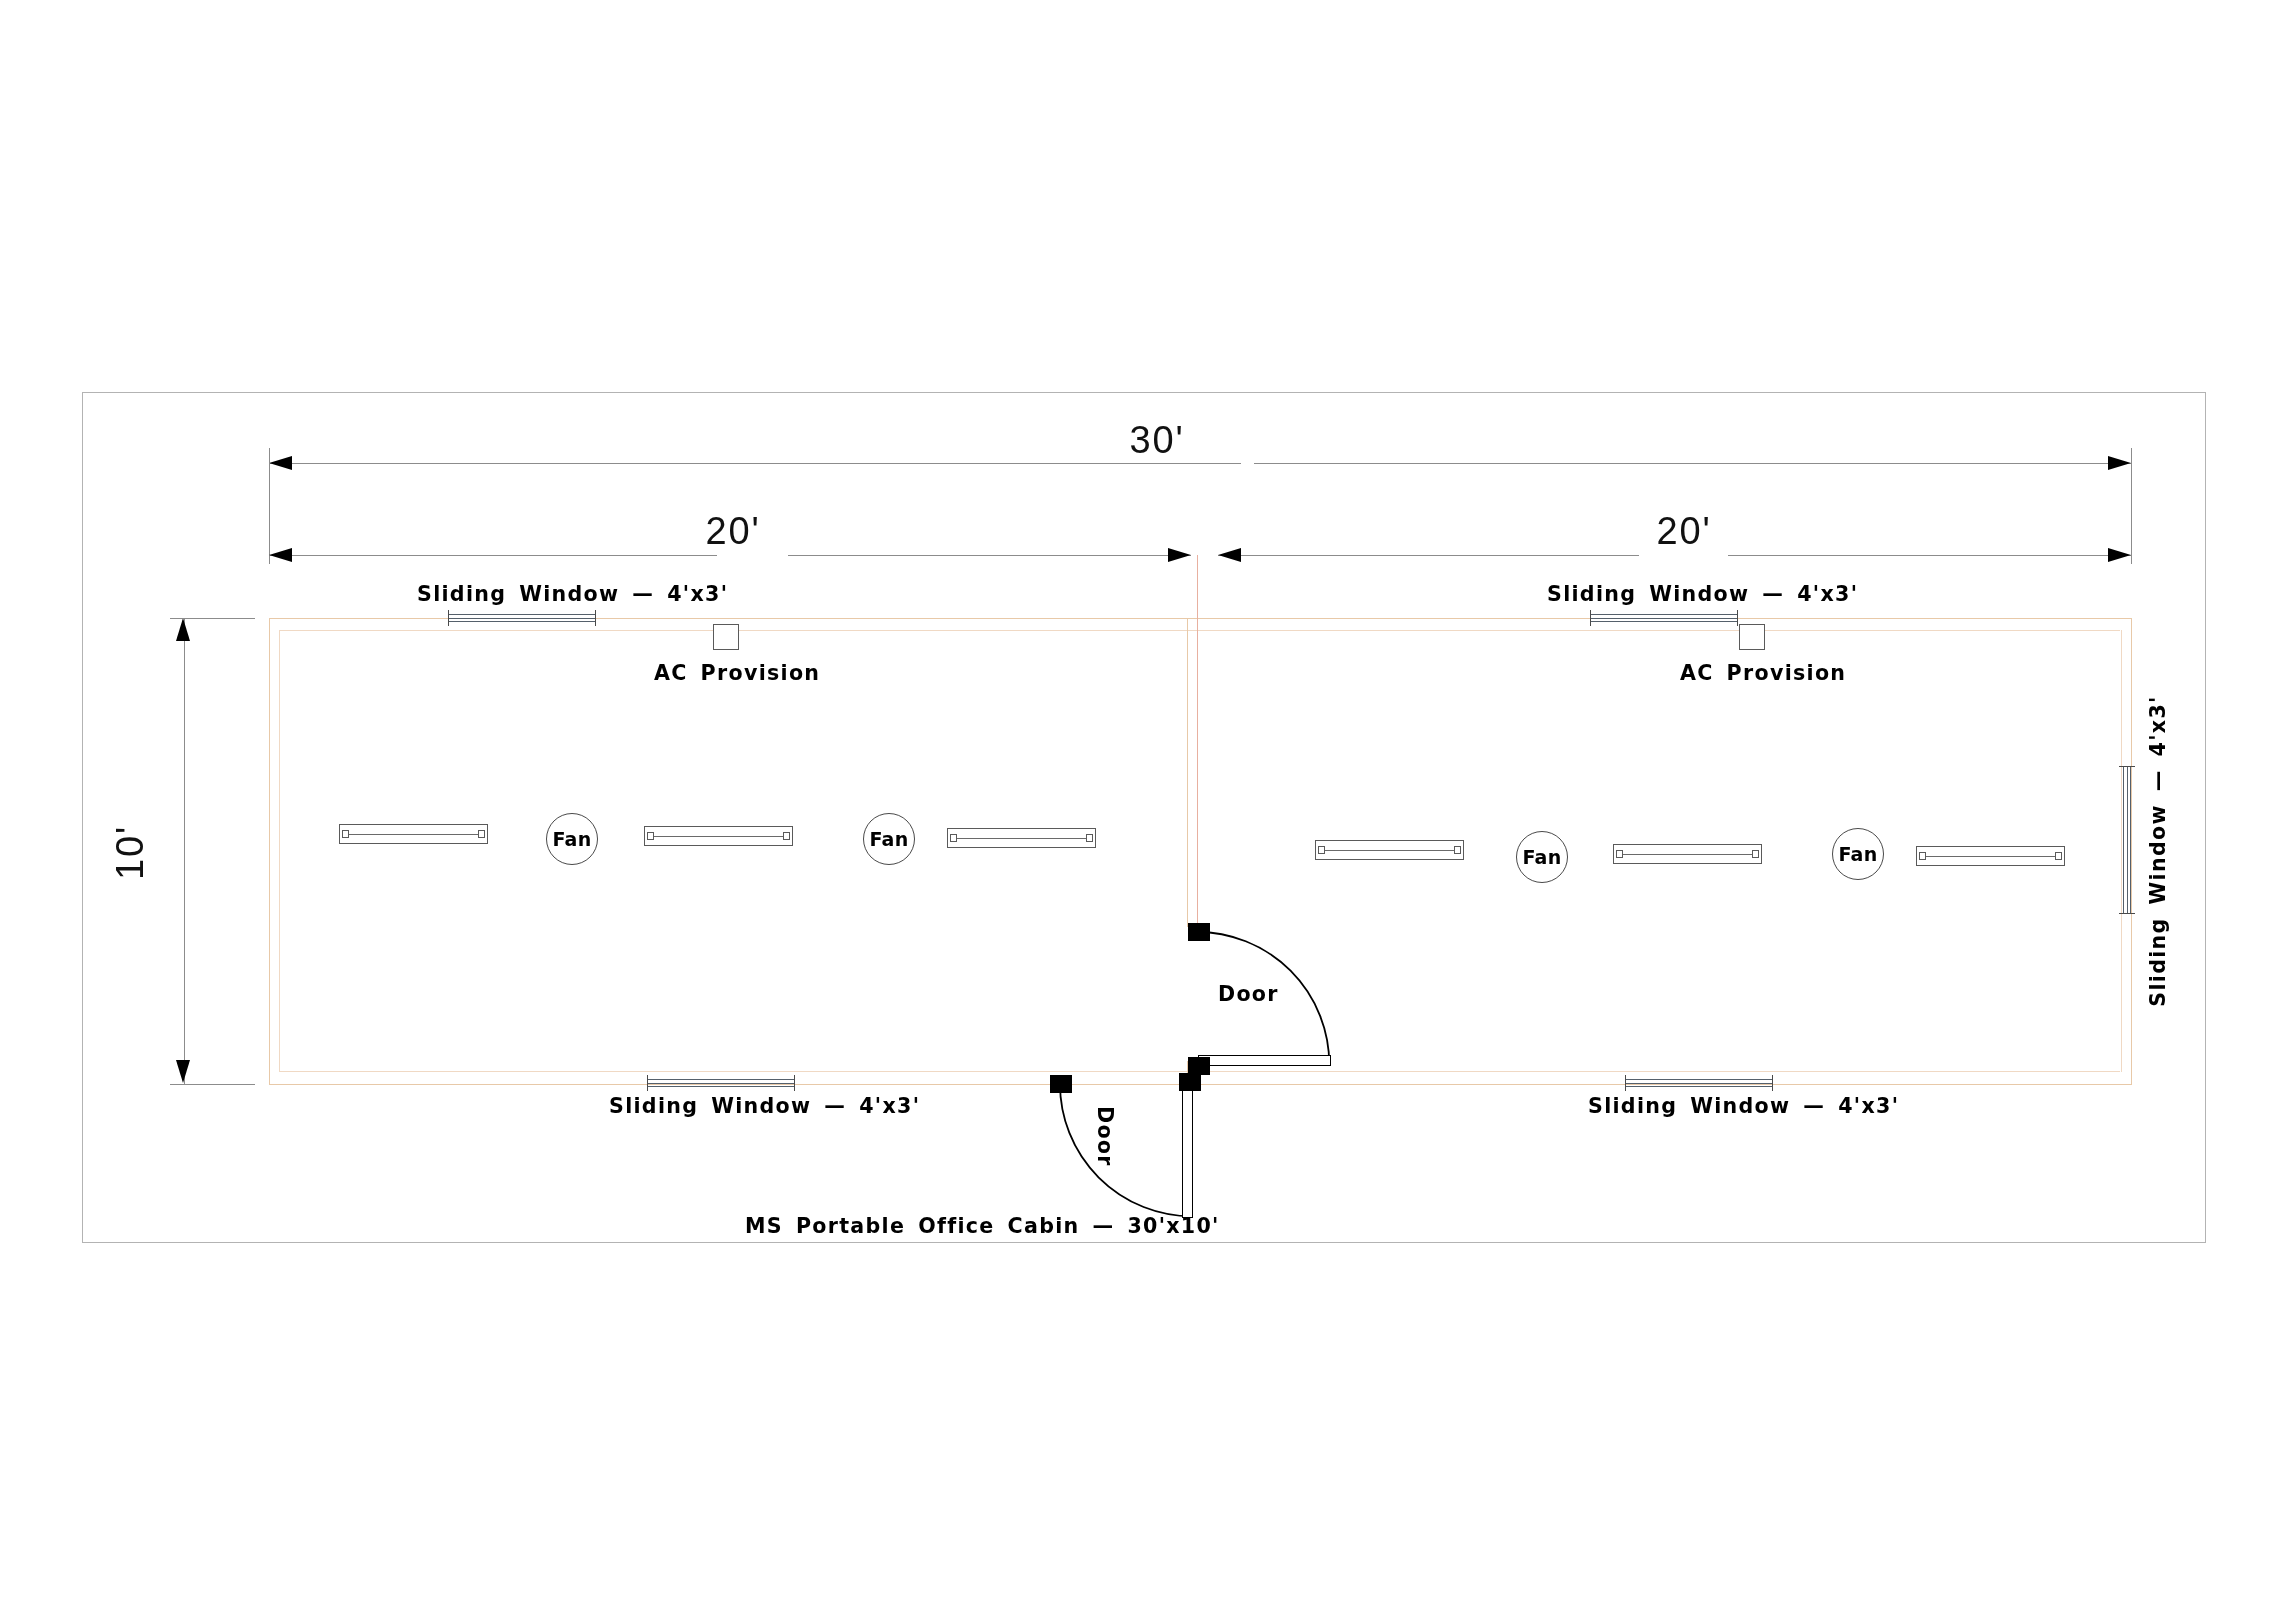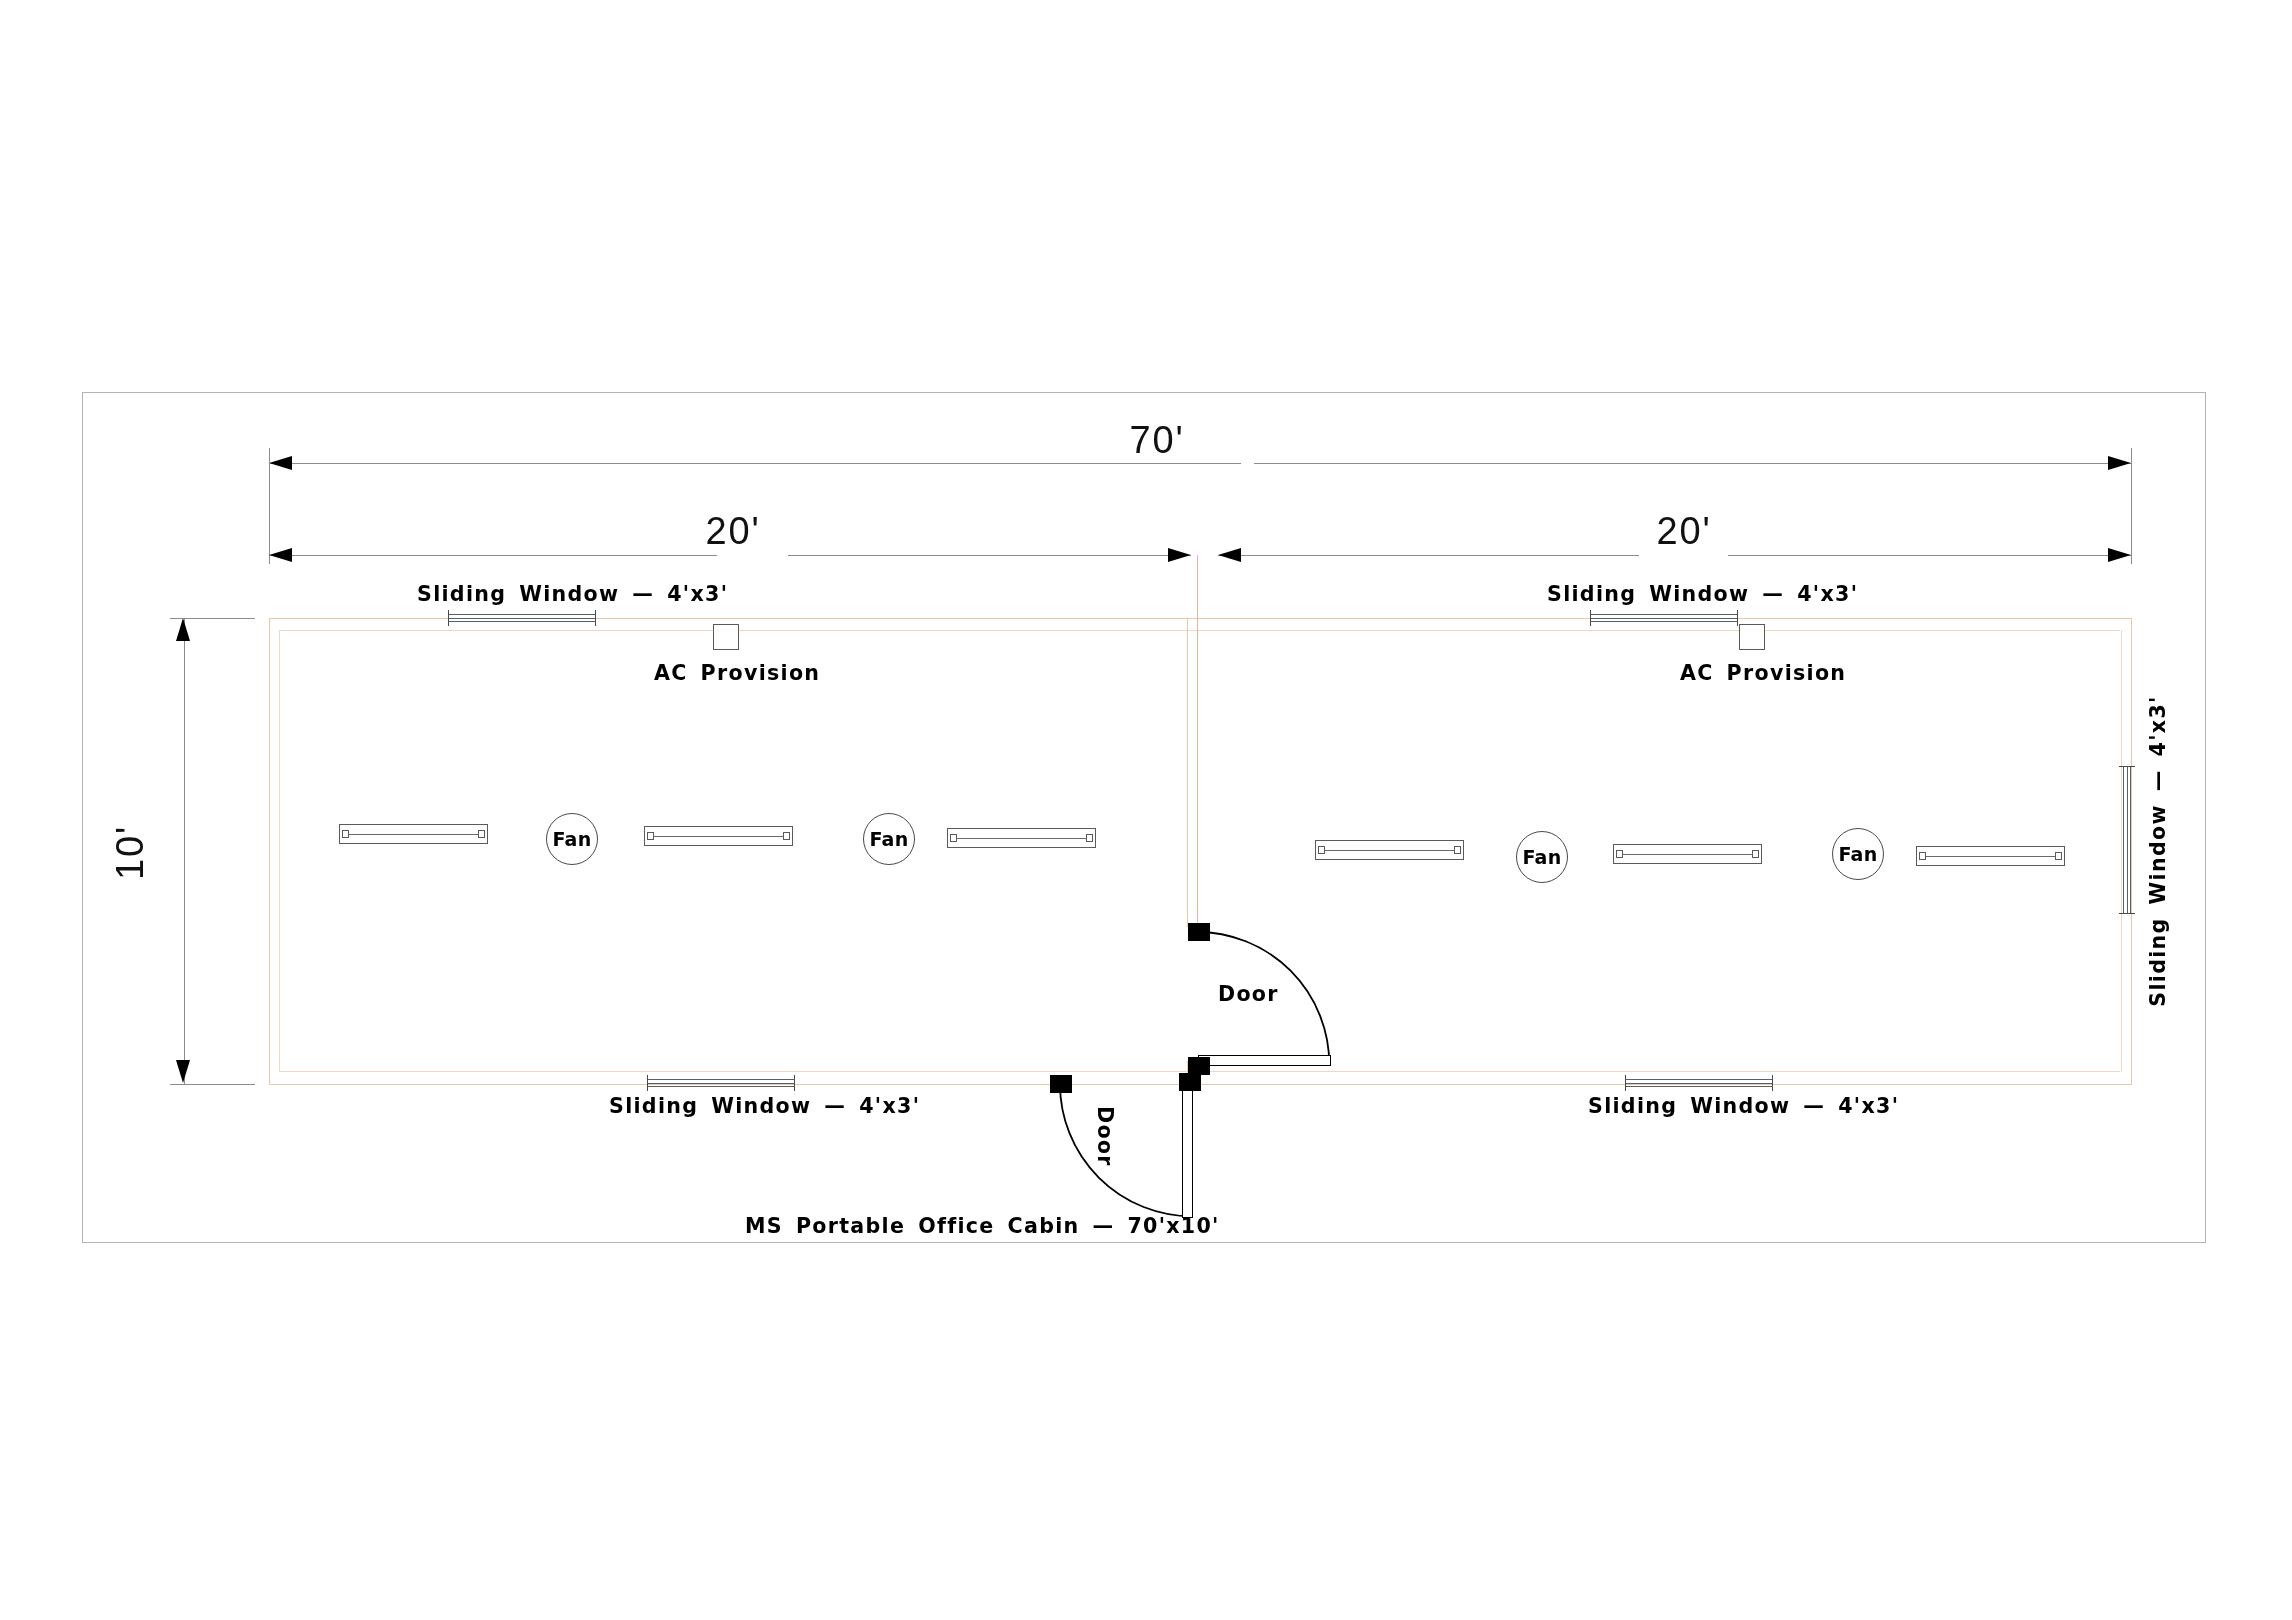--- a/index.html
+++ b/index.html
@@ -89,21 +89,21 @@
 </style>
 </head>
 <body>
 
 <div id="sheet-border"></div>
 
 <div class="dimline" style="left:269px;top:463px;width:972px;"></div>
 <div class="dimline" style="left:1254px;top:463px;width:878px;"></div>
 <div class="arrow arr-left" style="left:269px;top:456px;"></div>
 <div class="arrow arr-right" style="left:2108px;top:456px;"></div>
-<div class="dimtext" style="left:1157px;top:419px;transform:translateX(-50%);">70'</div>
+<div class="dimtext" style="left:1157px;top:419px;transform:translateX(-50%);">30'</div>
 
 <div class="extline" style="left:269px;top:448px;height:116px;"></div>
 <div class="extline" style="left:2131px;top:448px;height:116px;"></div>
 
 <div class="dimline" style="left:269px;top:555px;width:448px;"></div>
 <div class="dimline" style="left:788px;top:555px;width:403px;"></div>
 <div class="arrow arr-left" style="left:269px;top:548px;"></div>
 <div class="arrow arr-right" style="left:1168px;top:548px;"></div>
 <div class="dimtext" style="left:733px;top:510px;transform:translateX(-50%);">20'</div>
 
@@ -239,14 +239,14 @@
 
 <div class="win-h" style="left:1625px;top:1078px;width:148px;">
   <div class="wl" style="top:0.9px;"></div>
   <div class="wl" style="top:4.5px;"></div>
   <div class="wl" style="top:8px;"></div>
   <div class="jamb" style="left:0;"></div>
   <div class="jamb" style="right:0;"></div>
 </div>
 <div class="lbl" style="left:1588px;top:1094px;">Sliding  Window  —  4'x3'</div>
 
-<div class="lbl" style="left:745px;top:1214px;">MS Portable Office Cabin — 70'x10'</div>
+<div class="lbl" style="left:745px;top:1214px;">MS Portable Office Cabin — 30'x10'</div>
 
 
 </body></html>

